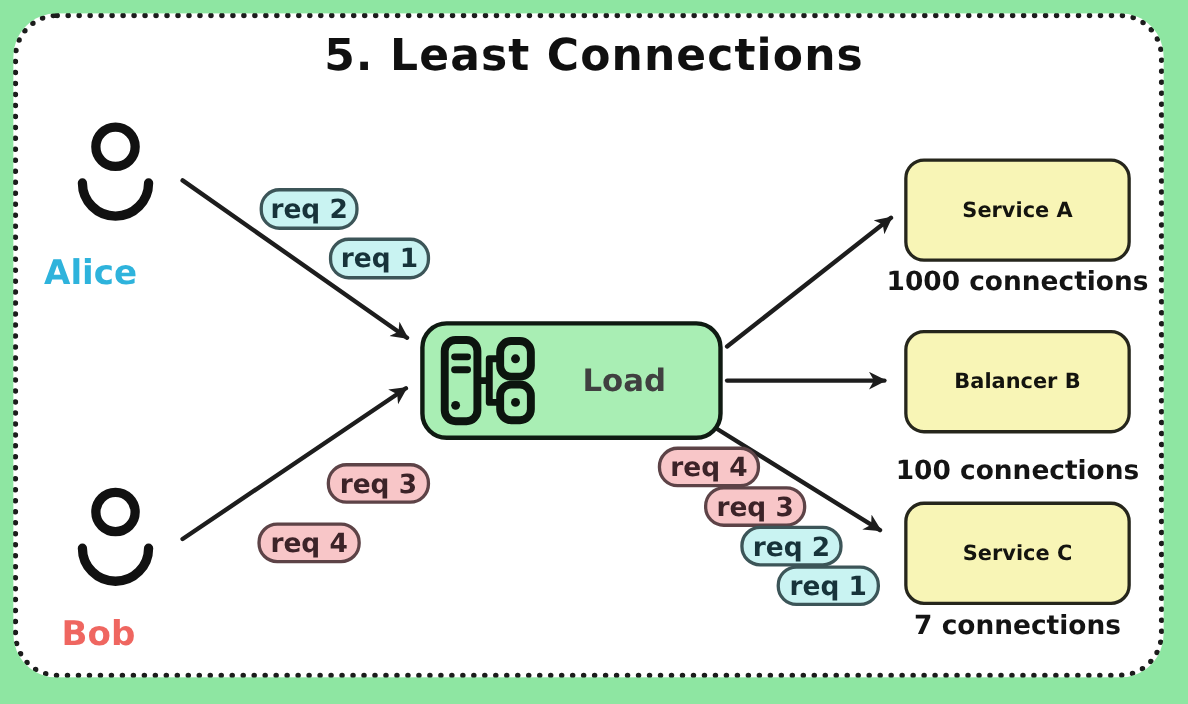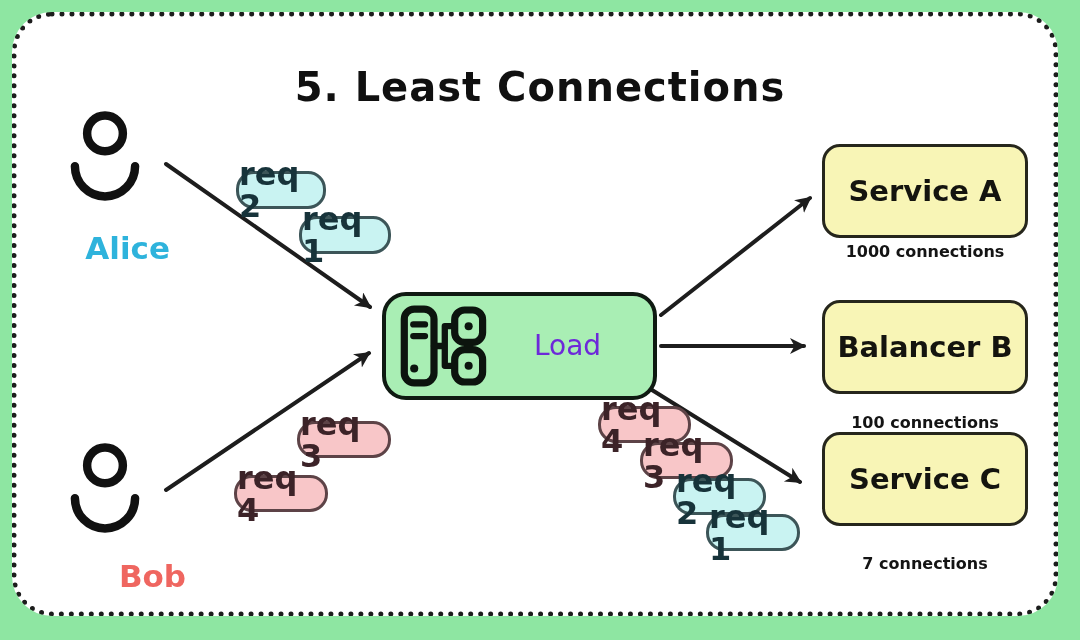--- a/index.html
+++ b/index.html
@@ -9,53 +9,53 @@
     font-family:"DejaVu Sans","Liberation Sans",sans-serif;
   }
   .panel{
     position:absolute;left:12px;top:12px;width:1046px;height:604px;
     background:#ffffff;border:5px dotted #1c1c1c;border-radius:40px;
     box-sizing:border-box;z-index:1;
   }
   .arrows{position:absolute;left:0;top:0;z-index:2;}
   .title{
     position:absolute;left:0;right:0;top:28px;text-align:center;
-    font-size:40px;font-weight:bold;color:#101010;letter-spacing:1px;z-index:3;margin-top:36px;
+    font-size:40px;font-weight:bold;color:#101010;letter-spacing:1px;z-index:3;
   }
   .abs{position:absolute;z-index:3;}
   .user-label{
-    text-align:right;font-size:31px;font-weight:bold;z-index:3;
+    text-align:left;font-size:31px;font-weight:bold;z-index:3;
   }
   .alice-color{color:#2eb3dc;}
   .bob-color{color:#ef6660;}
   .req{
     position:absolute;z-index:3;border-radius:18px;box-sizing:border-box;
     display:flex;align-items:center;justify-content:center;
-    font-weight:bold;font-size:32px;line-height:1;
+    font-weight:bold;font-size:24px;line-height:1;
   }
   .req.cyan{background:#c9f3f2;border:3px solid #3c5558;color:#17333a;}
   .req.pink{background:#f8c6c8;border:3px solid #5d4347;color:#3c2328;}
   .lb{
     position:absolute;left:382px;top:292px;width:275px;height:108px;z-index:3;
     background:#a9eeb4;border:4px solid #0f1a12;border-radius:24px;
     box-sizing:border-box;display:flex;align-items:center;padding-left:12px;
   }
   .lb-text{
-    flex:1;text-align:center;font-size:28px;font-weight:normal;color:#6d28d9;
+    flex:1;text-align:center;font-size:28px;font-weight:bold;color:#404040;
     line-height:1.18;padding-right:6px;
   }
   .service{
     position:absolute;left:822px;width:206px;height:94px;z-index:3;
     background:#f8f5b6;border:3px solid #26261c;border-radius:18px;
     box-sizing:border-box;display:flex;align-items:center;justify-content:center;
-    font-size:29px;font-weight:bold;color:#14140f;
+    font-size:19px;font-weight:bold;color:#14140f;
   }
   .conn{
     position:absolute;left:795px;width:260px;z-index:3;text-align:center;
-    font-size:16px;font-weight:bold;color:#141414;
+    font-size:24px;font-weight:bold;color:#141414;
   }
 </style>
 </head>
 <body>
 
 <div>
 
   <div class="panel"></div>
 
   <svg class="arrows" width="1080" height="640">
@@ -112,16 +112,16 @@
   <div class="req pink" style="left:640px;top:442px;width:93px;height:37px">req 3</div>
   <div class="req cyan" style="left:673px;top:478px;width:93px;height:37px">req 2</div>
   <div class="req cyan" style="left:706px;top:514px;width:94px;height:37px">req 1</div>
 
   <div class="service" style="top:144px">Service A</div>
   <div class="conn" style="top:242px">1000 connections</div>
 
   <div class="service" style="top:300px">Balancer B</div>
   <div class="conn" style="top:413px">100 connections</div>
 
-  <div class="service" style="top:432px">Service C</div>
+  <div class="service" style="top:456px">Service C</div>
   <div class="conn" style="top:554px">7 connections</div>
 
 </div>
 
 </body></html>

